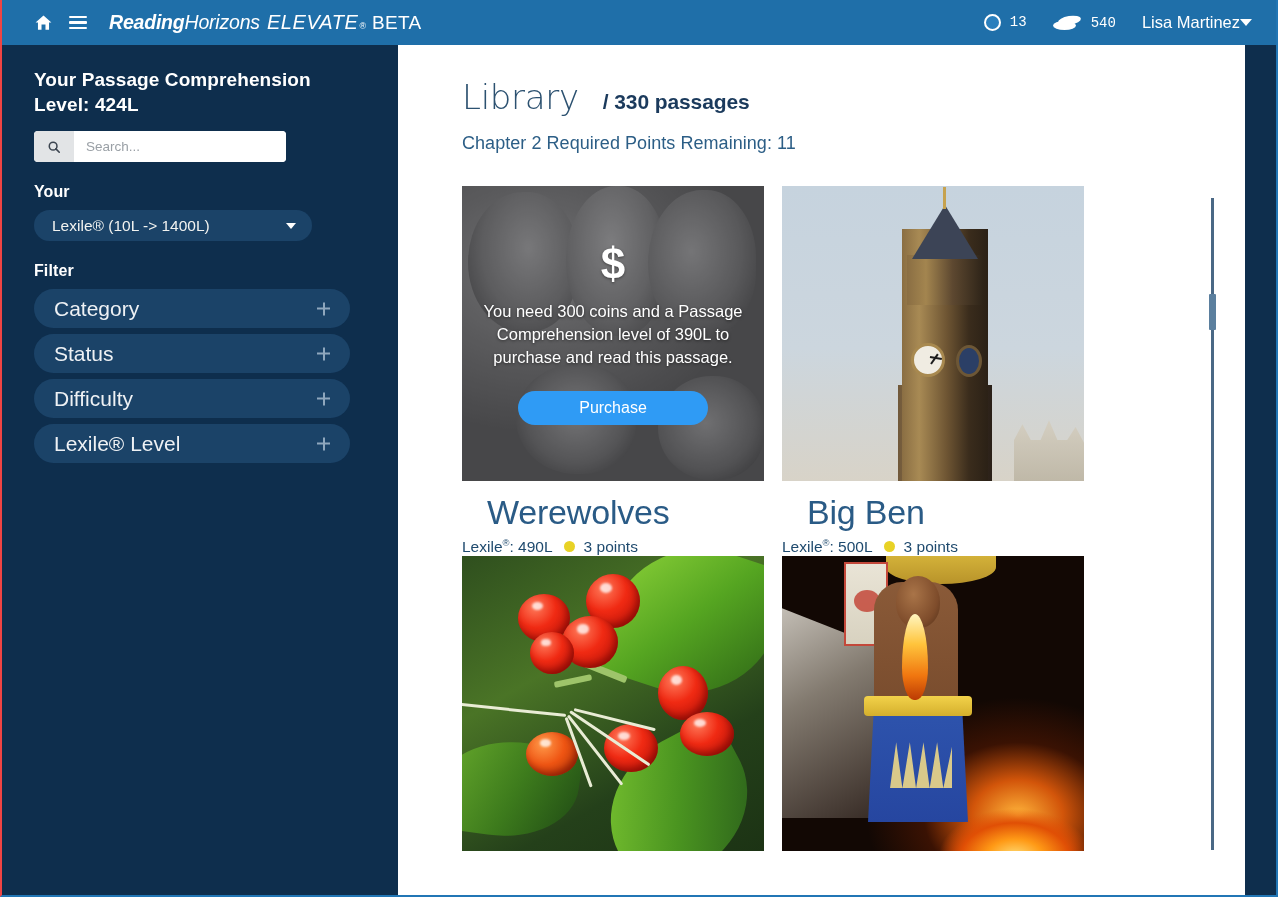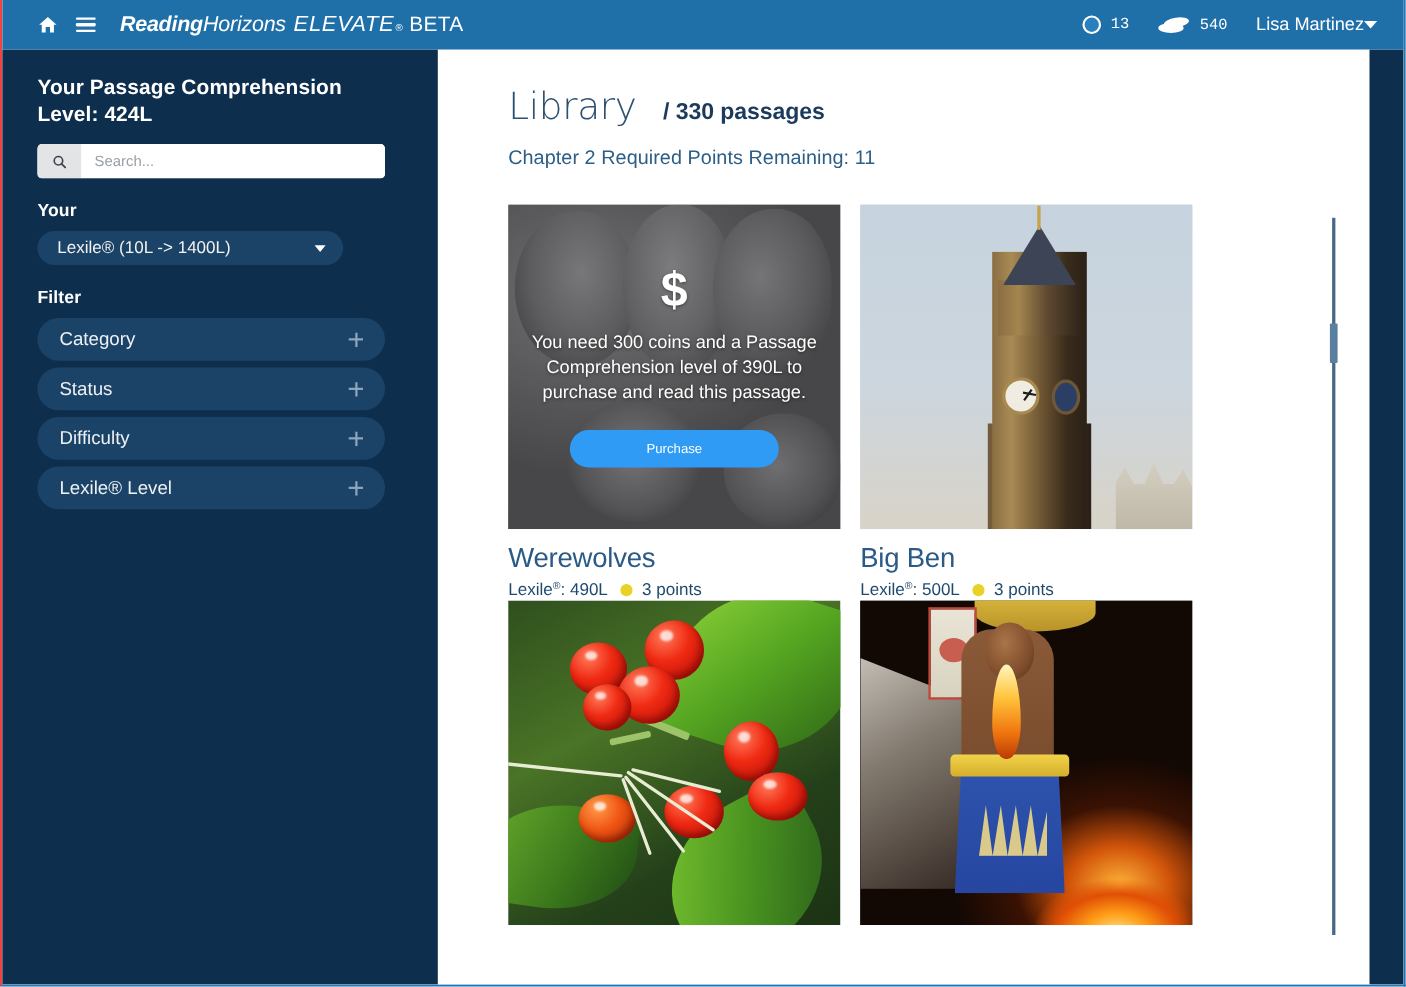--- a/index.html
+++ b/index.html
@@ -87,21 +87,21 @@
     z-index: 20;
   }
   #level-heading {
     font-size: 19px; font-weight: 600; line-height: 1.32;
     color: #ffffff; letter-spacing: 0.1px;
     max-width: 330px;
   }
   #search-row {
     margin-top: 14px;
     display: flex; align-items: stretch;
-    width: 316px; height: 31px;
+    width: 252px; height: 31px;
     border-radius: 4px; overflow: hidden;
     background: #ffffff;
   }
   #search-button {
     width: 40px; background: #e2e4e6;
     display: flex; align-items: center; justify-content: center;
     cursor: pointer; border: none;
   }
   #search-input {
     flex: 1; border: none; outline: none;
@@ -131,21 +131,21 @@
     border-top: 6.5px solid #ffffff;
   }
 
   .filter-pill {
     position: relative;
     width: 316px; height: 39px;
     background: #1b4368; border-radius: 20px;
     display: flex; align-items: center;
     padding: 0 20px; margin-bottom: 6px;
     cursor: pointer;
-    color: #eef1f4; font-size: 17px;
+    color: #eef1f4; font-size: 21px;
   }
   .filter-pill .plus-icon {
     position: absolute; right: 20px; top: 50%;
     transform: translateY(-50%);
     width: 13px; height: 13px;
     color: #8fa7bd;
   }
   .filter-pill .plus-icon::before,
   .filter-pill .plus-icon::after {
     content: ""; position: absolute; background: #8fa7bd;
@@ -189,22 +189,22 @@
     width: 640px;
   }
   .card { width: 302px; margin-bottom: 0; }
   .card-thumb {
     position: relative;
     width: 302px; height: 295px;
     overflow: hidden;
     background: #cfd6dc;
   }
   .card-title {
-    font-size: 25px; color: #2a5b86; font-weight: 400;
-    margin-top: 12px; letter-spacing: -0.2px;
+    font-size: 34px; color: #2a5b86; font-weight: 400;
+    margin-top: 12px; letter-spacing: -0.2px; margin-left: 25px;
   }
   .card-meta {
     display: flex; align-items: center;
     font-size: 15.5px; color: #1f4a6e;
     margin-top: 5px; gap: 0;
   }
   .card-meta .lexile { white-space: nowrap; }
   .card-meta .lexile sup { font-size: 9.5px; }
   .point-dot {
     display: inline-block; width: 11px; height: 11px;
@@ -227,21 +227,21 @@
     font-family: "Liberation Sans", sans-serif;
   }
   .locked-text {
     color: #ffffff; font-size: 16.5px; line-height: 1.38;
     max-width: 272px; text-shadow: 0 1px 3px rgba(0,0,0,.55);
   }
   .purchase-btn {
     margin-top: 22px;
     width: 190px; height: 34px;
     background: #2f9bf5; border: none; border-radius: 17px;
-    color: #ffffff; font-size: 12px;
+    color: #ffffff; font-size: 16px;
     font-family: "Liberation Sans", sans-serif;
     cursor: pointer;
     display: flex; align-items: center; justify-content: center;
   }
 
   
   .img-werewolves { position: absolute; inset: 0; background:
       radial-gradient(ellipse 70% 55% at 25% 28%, #c9c9c9 0%, #9a9a9a 48%, #6e6e6e 100%),
       linear-gradient(160deg,#b5b5b5 0%, #8e8e8e 45%, #5c5c5c 100%);
   }

